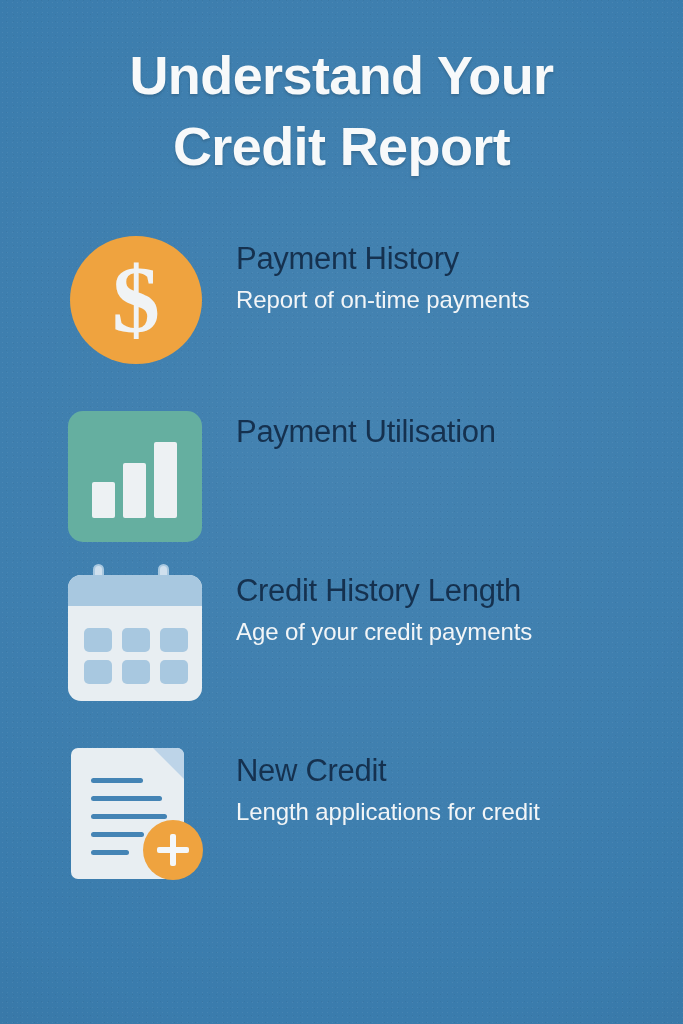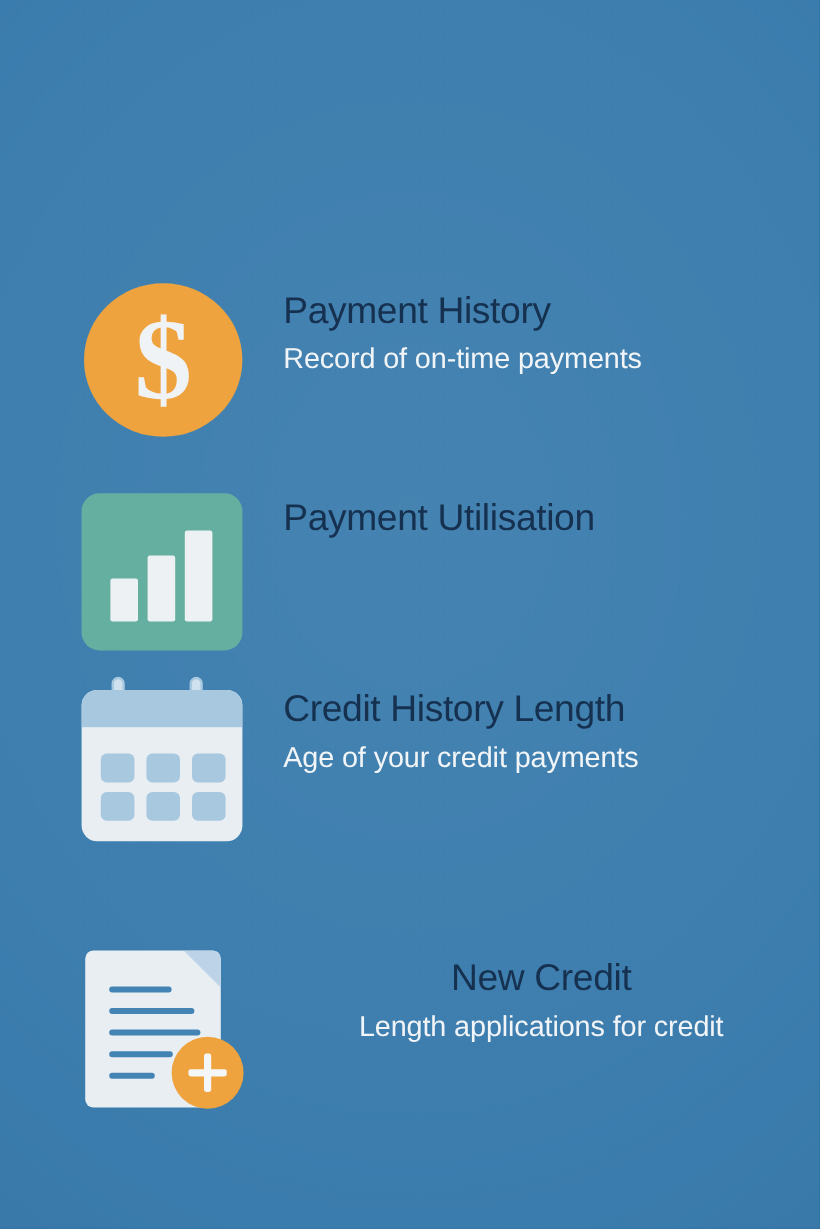--- a/index.html
+++ b/index.html
@@ -60,21 +60,21 @@
   
   .row {
     position: absolute;
     left: 0;
     width: 683px;
     height: 140px;
   }
   .row-1 { top: 232px; }
   .row-2 { top: 405px; }
   .row-3 { top: 564px; }
-  .row-4 { top: 788px; text-align: center; }
+  .row-4 { top: 744px; }
 
   .icon-box {
     position: absolute;
     left: 68px;
     top: 0;
     width: 137px;
     height: 137px;
   }
 
   .text-box {
@@ -237,30 +237,34 @@
   .plus-h { left: 14px; top: 27px; width: 32px; height: 6px; }
   .plus-v { left: 27px; top: 14px; width: 6px; height: 32px; }
 </style>
 </head>
 <body>
 
 <div id="poster">
 
   <div id="grain"></div>
 
+  <div id="title">
+    <span class="tline">Understand Your</span>
+    <span class="tline">Credit Report</span>
+  </div>
 
   <div class="row row-1">
     <div class="icon-box">
       <div class="coin">
         <div class="coin-glyph">$</div>
       </div>
     </div>
     <div class="text-box">
       <div class="row-head">Payment History</div>
-      <div class="row-sub">Record of on-time payments</div>
+      <div class="row-sub">Report of on-time payments</div>
     </div>
   </div>
 
   <div class="row row-2">
     <div class="icon-box">
       <div class="chart-card">
         <div class="bar bar-1"></div>
         <div class="bar bar-2"></div>
         <div class="bar bar-3"></div>
       </div>

